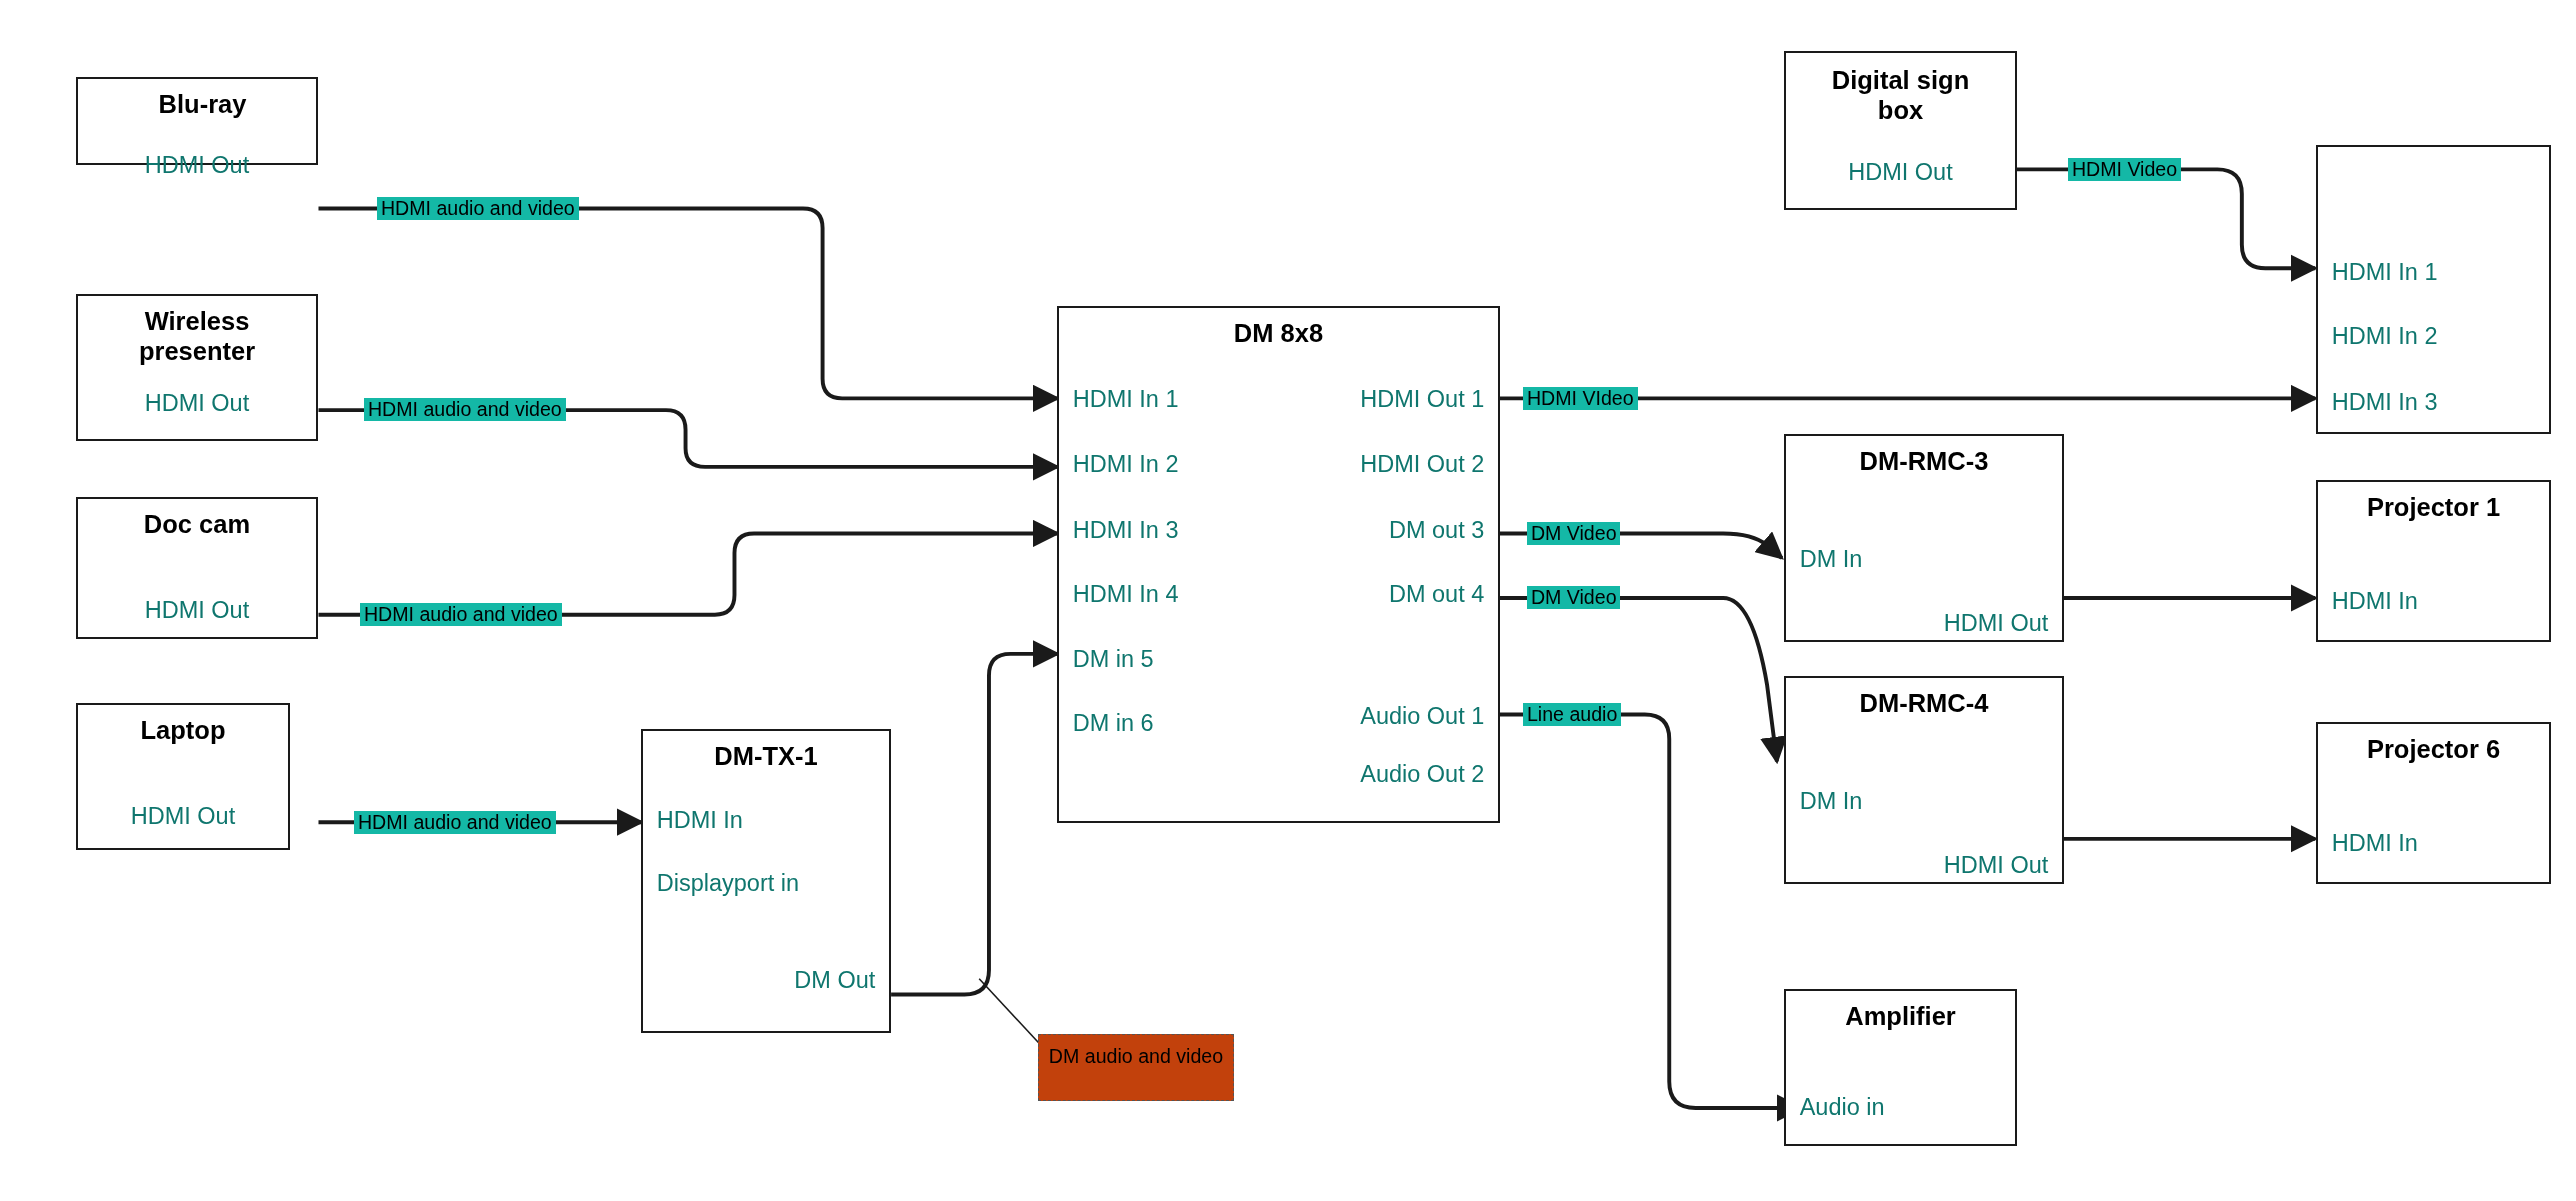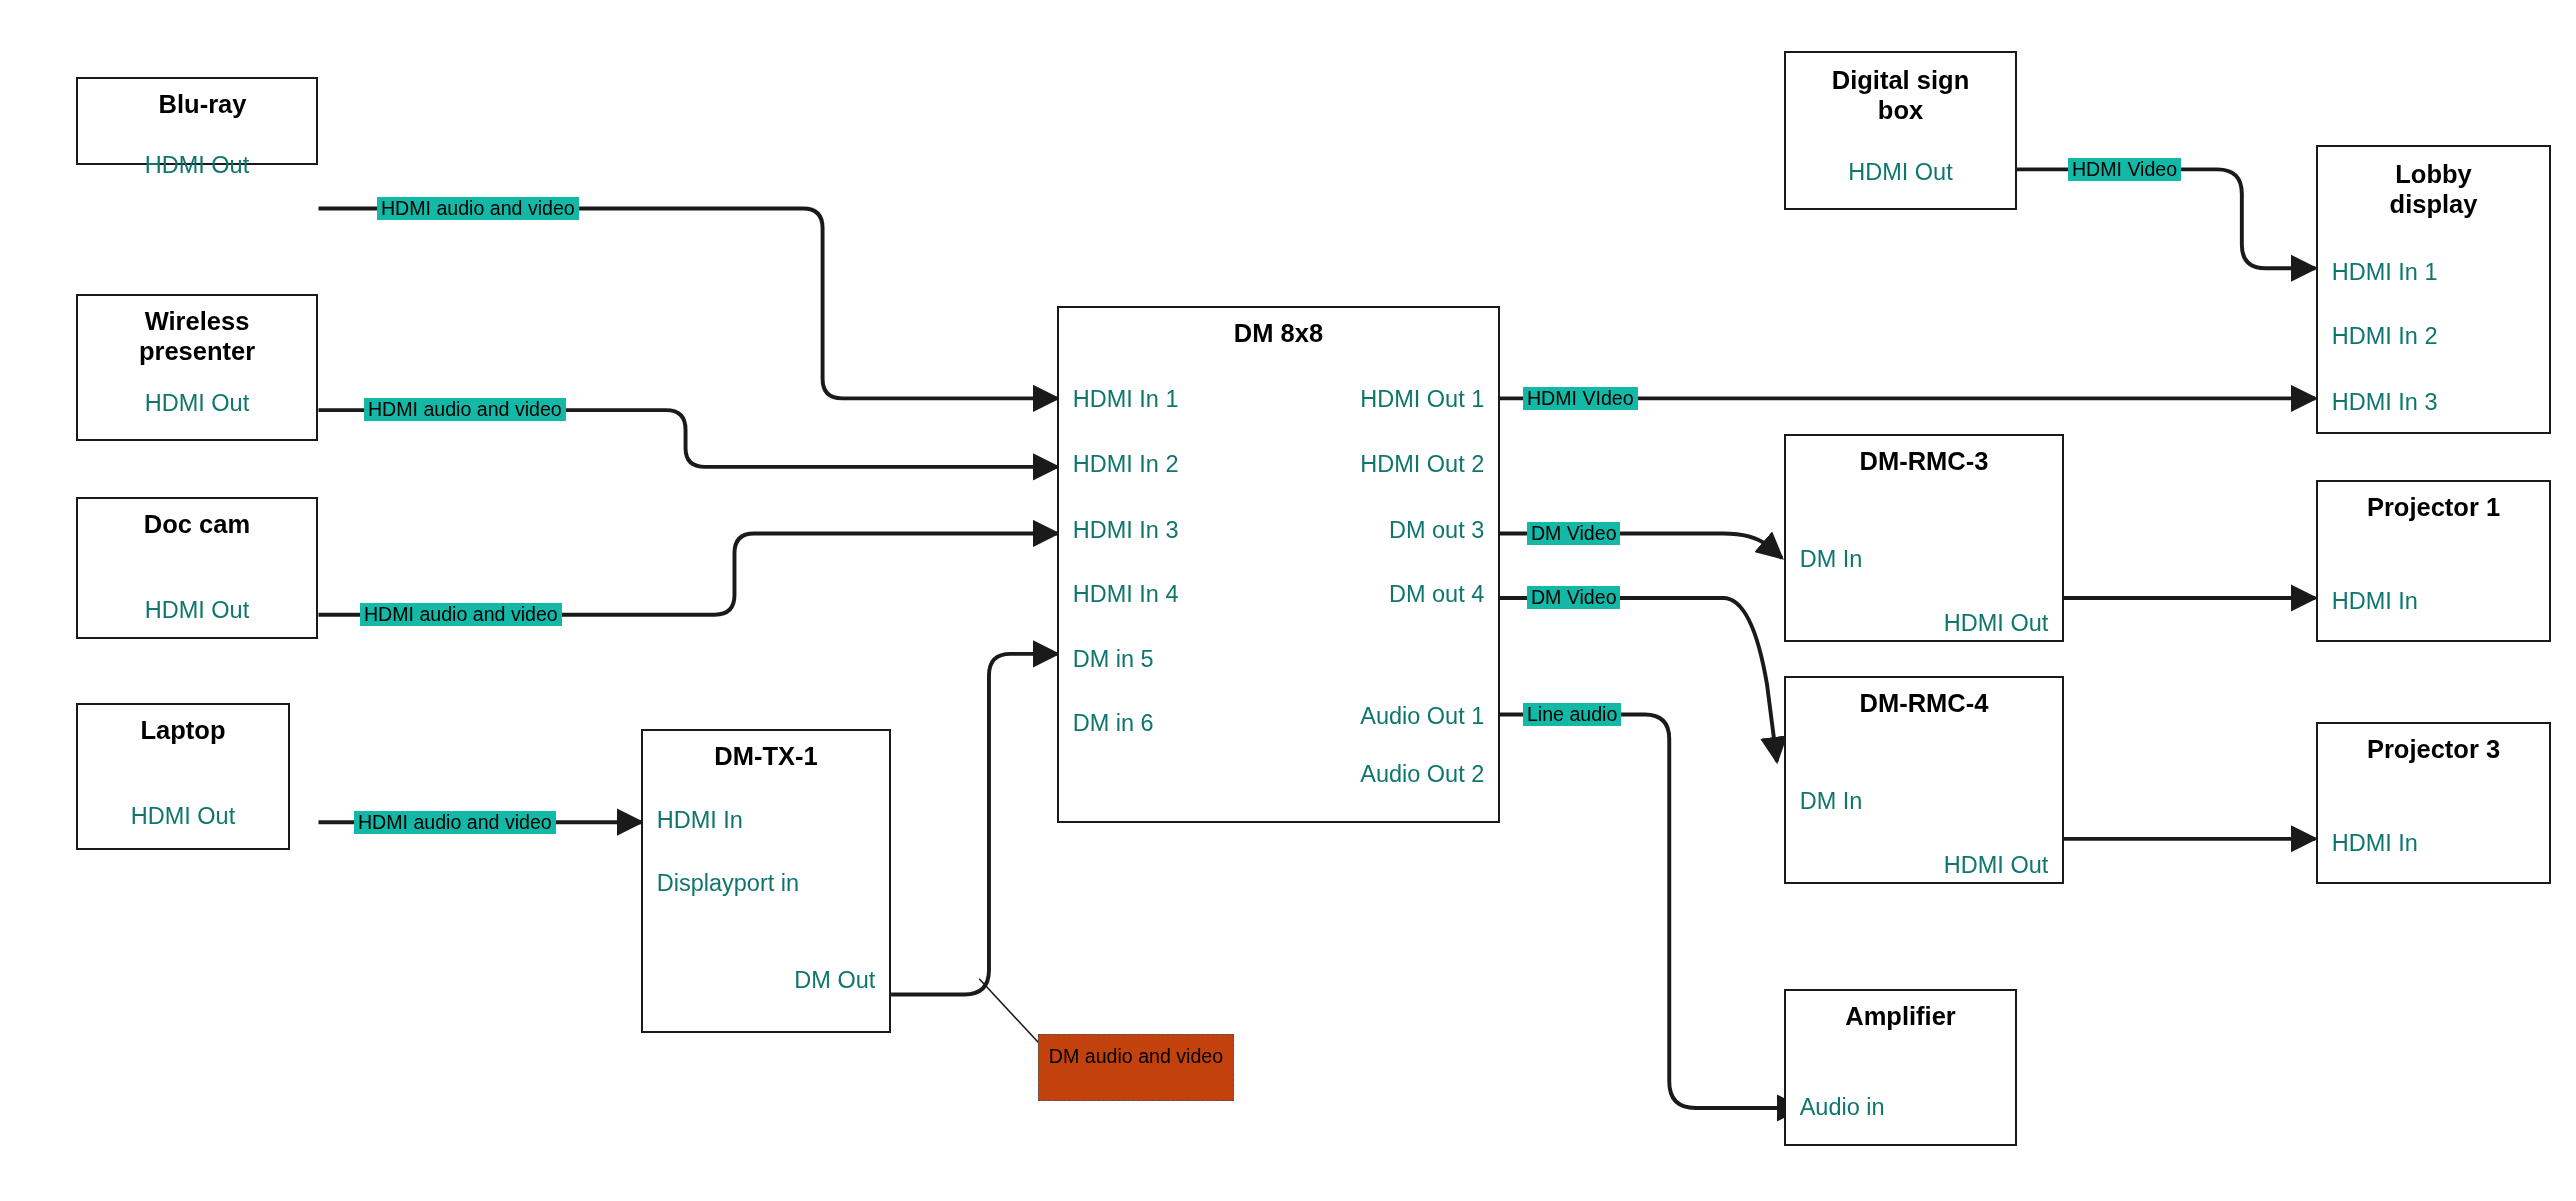--- a/index.html
+++ b/index.html
@@ -153,21 +153,20 @@
     <div class="port right" style="top:395px;">Audio Out 1</div>
     <div class="port right" style="top:453px;">Audio Out 2</div>
   </div>
 
   <div class="node" style="left:1784px; top:51px; width:233px; height:159px;">
     <div class="title" style="padding:11.7px 27.4px 0 27.4px;">Digital sign box</div>
     <div class="port left" style="top:106px; left:0; width:100%; text-align:center;">HDMI Out</div>
   </div>
 
   <div class="node" style="left:2316px; top:145px; width:235px; height:289px;">
-    <div class="title" style="padding:11.7px 39px 0 39px;">Lobby display</div>
     <div class="port left" style="top:112px;">HDMI In 1</div>
     <div class="port left" style="top:176px;">HDMI In 2</div>
     <div class="port left" style="top:242px;">HDMI In 3</div>
   </div>
 
   <div class="node" style="left:1784px; top:434px; width:280px; height:208px;">
     <div class="title">DM-RMC-3</div>
     <div class="port left" style="top:110px;">DM In</div>
     <div class="port right" style="top:174px;">HDMI Out</div>
   </div>
@@ -177,21 +176,21 @@
     <div class="port left" style="top:110px;">DM In</div>
     <div class="port right" style="top:174px;">HDMI Out</div>
   </div>
 
   <div class="node" style="left:2316px; top:480px; width:235px; height:162px;">
     <div class="title">Projector 1</div>
     <div class="port left" style="top:106px;">HDMI In</div>
   </div>
 
   <div class="node" style="left:2316px; top:722px; width:235px; height:162px;">
-    <div class="title">Projector 3</div>
+    <div class="title">Projector 6</div>
     <div class="port left" style="top:106px;">HDMI In</div>
   </div>
 
   <div class="node" style="left:1784px; top:989px; width:233px; height:157px;">
     <div class="title">Amplifier</div>
     <div class="port left" style="top:103px;">Audio in</div>
   </div>
 
   <div class="note" style="left:1038px; top:1034px; width:196px; height:67px;">
     <span>DM audio and video</span>

